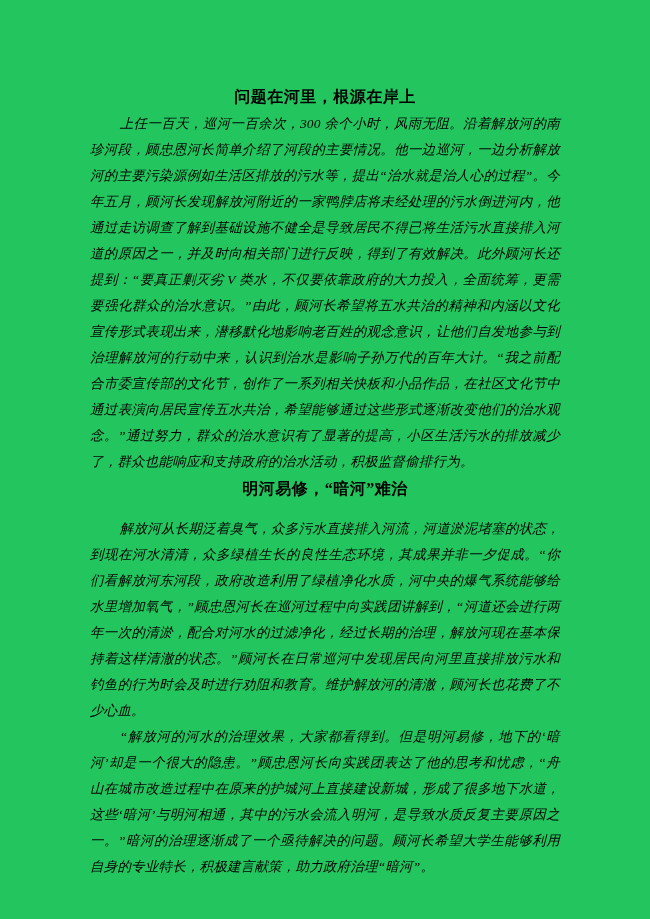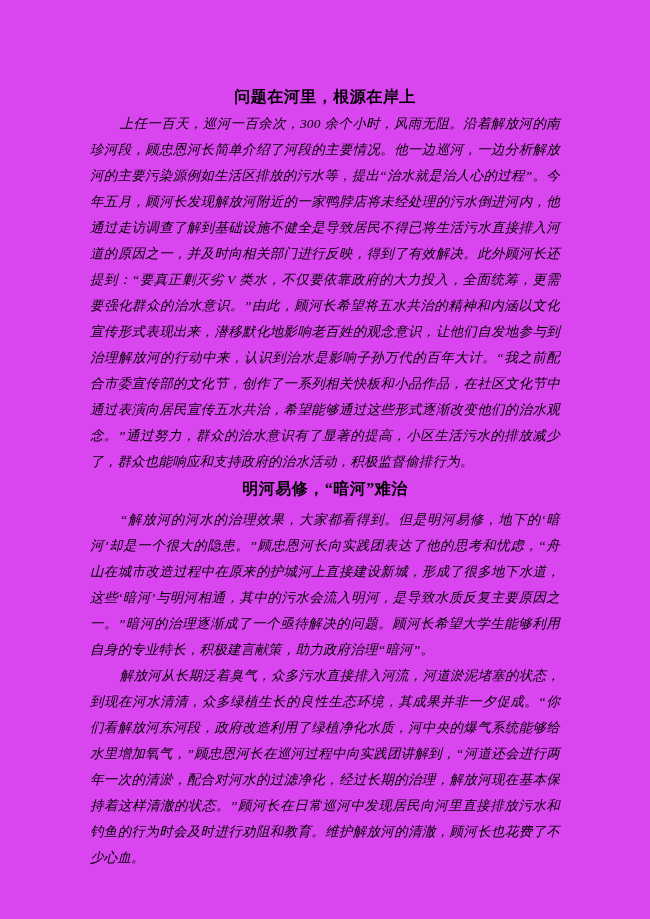--- a/index.html
+++ b/index.html
@@ -12,33 +12,33 @@
     height: 919px;
     font-family: "Liberation Serif", "DejaVu Serif", serif;
     color: #000000;
     overflow: hidden;
   }
   .page {
     box-sizing: border-box;
     width: 650px;
     height: 919px;
     padding: 84px 90px 40px 90px;
-    background: #d946ef;
+    background: #22c55e;
   }
   .doc-heading {
     margin: 0 0 1px 0;
     font-size: 16px;
     font-weight: bold;
     text-align: center;
     line-height: 26px;
     letter-spacing: 0.5px;
   }
   .doc-heading.second {
     margin-top: 1px;
-    margin-bottom: 5px;
+    margin-bottom: 14px;
   }
   .doc-para {
     margin: 0;
     font-size: 13.5px;
     line-height: 26px;
     text-align: justify;
     text-justify: inter-ideograph;
     text-indent: 2.2em;
     word-break: break-all;
     letter-spacing: 0.2px;
@@ -49,17 +49,17 @@
 <body>
 
 <div class="page">
 
   <h1 class="doc-heading">问题在河里，根源在岸上</h1>
 
   <p class="doc-para">上任一百天，巡河一百余次，300 余个小时，风雨无阻。沿着解放河的南珍河段，顾忠恩河长简单介绍了河段的主要情况。他一边巡河，一边分析解放河的主要污染源例如生活区排放的污水等，提出“治水就是治人心的过程”。今年五月，顾河长发现解放河附近的一家鸭脖店将未经处理的污水倒进河内，他通过走访调查了解到基础设施不健全是导致居民不得已将生活污水直接排入河道的原因之一，并及时向相关部门进行反映，得到了有效解决。此外顾河长还提到：“要真正剿灭劣 V 类水，不仅要依靠政府的大力投入，全面统筹，更需要强化群众的治水意识。”由此，顾河长希望将五水共治的精神和内涵以文化宣传形式表现出来，潜移默化地影响老百姓的观念意识，让他们自发地参与到治理解放河的行动中来，认识到治水是影响子孙万代的百年大计。“我之前配合市委宣传部的文化节，创作了一系列相关快板和小品作品，在社区文化节中通过表演向居民宣传五水共治，希望能够通过这些形式逐渐改变他们的治水观念。”通过努力，群众的治水意识有了显著的提高，小区生活污水的排放减少了，群众也能响应和支持政府的治水活动，积极监督偷排行为。</p>
 
   <h2 class="doc-heading second">明河易修，“暗河”难治</h2>
 
+  <p class="doc-para">解放河从长期泛着臭气，众多污水直接排入河流，河道淤泥堵塞的状态，到现在河水清清，众多绿植生长的良性生态环境，其成果并非一夕促成。“你们看解放河东河段，政府改造利用了绿植净化水质，河中央的爆气系统能够给水里增加氧气，”顾忠恩河长在巡河过程中向实践团讲解到，“河道还会进行两年一次的清淤，配合对河水的过滤净化，经过长期的治理，解放河现在基本保持着这样清澈的状态。”顾河长在日常巡河中发现居民向河里直接排放污水和钓鱼的行为时会及时进行劝阻和教育。维护解放河的清澈，顾河长也花费了不少心血。</p>
+
   <p class="doc-para">“解放河的河水的治理效果，大家都看得到。但是明河易修，地下的‘暗河’却是一个很大的隐患。”顾忠恩河长向实践团表达了他的思考和忧虑，“舟山在城市改造过程中在原来的护城河上直接建设新城，形成了很多地下水道，这些‘暗河’与明河相通，其中的污水会流入明河，是导致水质反复主要原因之一。”暗河的治理逐渐成了一个亟待解决的问题。顾河长希望大学生能够利用自身的专业特长，积极建言献策，助力政府治理“暗河”。</p>
-
-  <p class="doc-para">解放河从长期泛着臭气，众多污水直接排入河流，河道淤泥堵塞的状态，到现在河水清清，众多绿植生长的良性生态环境，其成果并非一夕促成。“你们看解放河东河段，政府改造利用了绿植净化水质，河中央的爆气系统能够给水里增加氧气，”顾忠恩河长在巡河过程中向实践团讲解到，“河道还会进行两年一次的清淤，配合对河水的过滤净化，经过长期的治理，解放河现在基本保持着这样清澈的状态。”顾河长在日常巡河中发现居民向河里直接排放污水和钓鱼的行为时会及时进行劝阻和教育。维护解放河的清澈，顾河长也花费了不少心血。</p>
 
 </div>
 
 </body></html>

